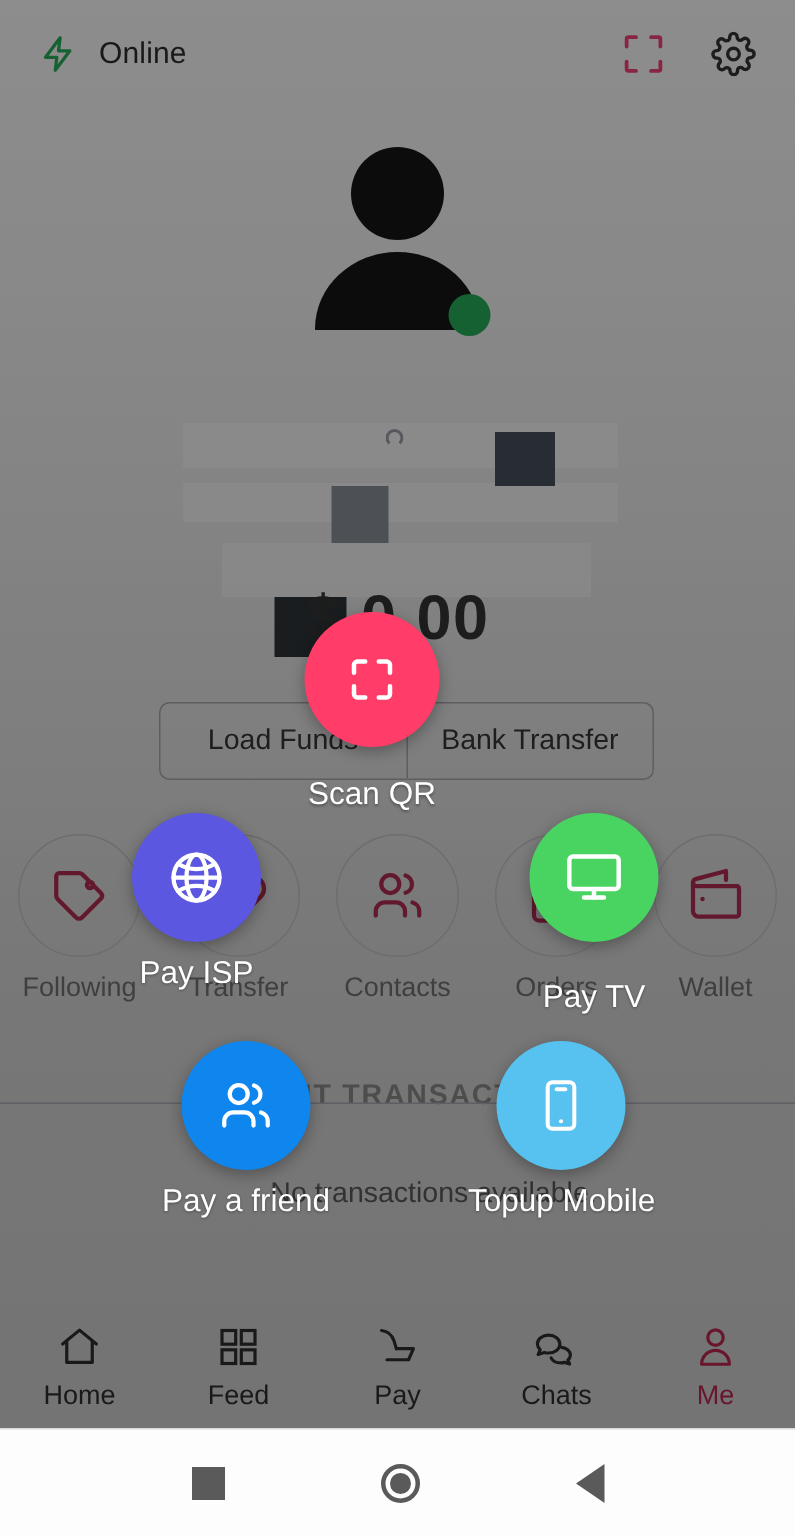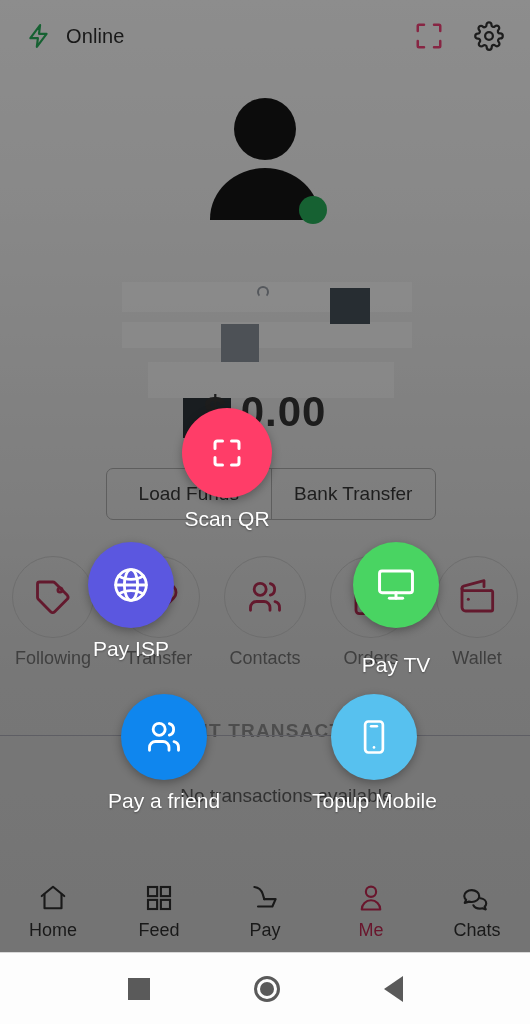--- a/index.html
+++ b/index.html
@@ -235,44 +235,44 @@
       </div>
 
       <div class="tab">
         <svg class="tab-ico" viewBox="0 0 24 24" fill="none" stroke="#1D1D1D" stroke-width="1.7" stroke-linecap="round" stroke-linejoin="round">
           <path d="M3.5 3.2c3.2.4 5.6 2.4 6.6 5.4l1.3 4.3"></path>
           <path d="M11.4 12.9h9.1l-2.6 5.9H6.4"></path>
         </svg>
         <div class="tab-label">Pay</div>
       </div>
 
+      <div class="tab">
+        <svg class="tab-ico" viewBox="0 0 24 24" fill="none" stroke="#1D1D1D" stroke-width="1.7" stroke-linecap="round" stroke-linejoin="round">
+          <path d="M13.8 10.5c0 2.6-2.7 4.7-6 4.7-.8 0-1.6-.1-2.3-.3L2.2 16l1.1-2.6a4.2 4.2 0 0 1-1.5-3c0-2.6 2.7-4.7 6-4.7s6 2.1 6 4.8z"></path>
+          <path d="M14.8 12.2c2.6.3 4.6 2 4.6 4.1a3.6 3.6 0 0 1-1.3 2.6l.9 2.2-2.7-.9c-.6.2-1.3.3-2 .3-2.4 0-4.4-1.1-5.2-2.7"></path>
+        </svg>
+        <div class="tab-label">Chats</div>
+      </div>
+
       <div class="tab active">
         <svg class="tab-ico" viewBox="0 0 24 24" fill="none" stroke="#B01741" stroke-width="1.7" stroke-linecap="round" stroke-linejoin="round">
           <circle cx="12" cy="7" r="4.1"></circle>
           <path d="M4.6 21.2a7.4 7.4 0 0 1 14.8 0z"></path>
         </svg>
         <div class="tab-label">Me</div>
       </div>
 
-      <div class="tab">
-        <svg class="tab-ico" viewBox="0 0 24 24" fill="none" stroke="#1D1D1D" stroke-width="1.7" stroke-linecap="round" stroke-linejoin="round">
-          <path d="M13.8 10.5c0 2.6-2.7 4.7-6 4.7-.8 0-1.6-.1-2.3-.3L2.2 16l1.1-2.6a4.2 4.2 0 0 1-1.5-3c0-2.6 2.7-4.7 6-4.7s6 2.1 6 4.8z"></path>
-          <path d="M14.8 12.2c2.6.3 4.6 2 4.6 4.1a3.6 3.6 0 0 1-1.3 2.6l.9 2.2-2.7-.9c-.6.2-1.3.3-2 .3-2.4 0-4.4-1.1-5.2-2.7"></path>
-        </svg>
-        <div class="tab-label">Chats</div>
-      </div>
-
     </div>
   </div>
 
   <div id="dim"></div>
 
   <div id="fabs">
 
-    <div class="fab" style="left:182px; top:408px;">
+    <div class="fab" style="left:203px; top:408px;gap:11px;">
       <div class="fab-circle" style="width:90px;height:90px;background:#FF3D68;">
         <svg width="36" height="36" viewBox="0 0 24 24" fill="none" stroke="#fff" stroke-width="2" stroke-linecap="round" stroke-linejoin="round">
           <path d="M4 9V5.5a1.5 1.5 0 0 1 1.5-1.5H9"></path>
           <path d="M20 9V5.5A1.5 1.5 0 0 0 18.5 4H15"></path>
           <path d="M4 15v3.5A1.5 1.5 0 0 0 5.5 20H9"></path>
           <path d="M20 15v3.5a1.5 1.5 0 0 1-1.5 1.5H15"></path>
         </svg>
       </div>
       <div class="fab-label">Scan QR</div>
     </div>

